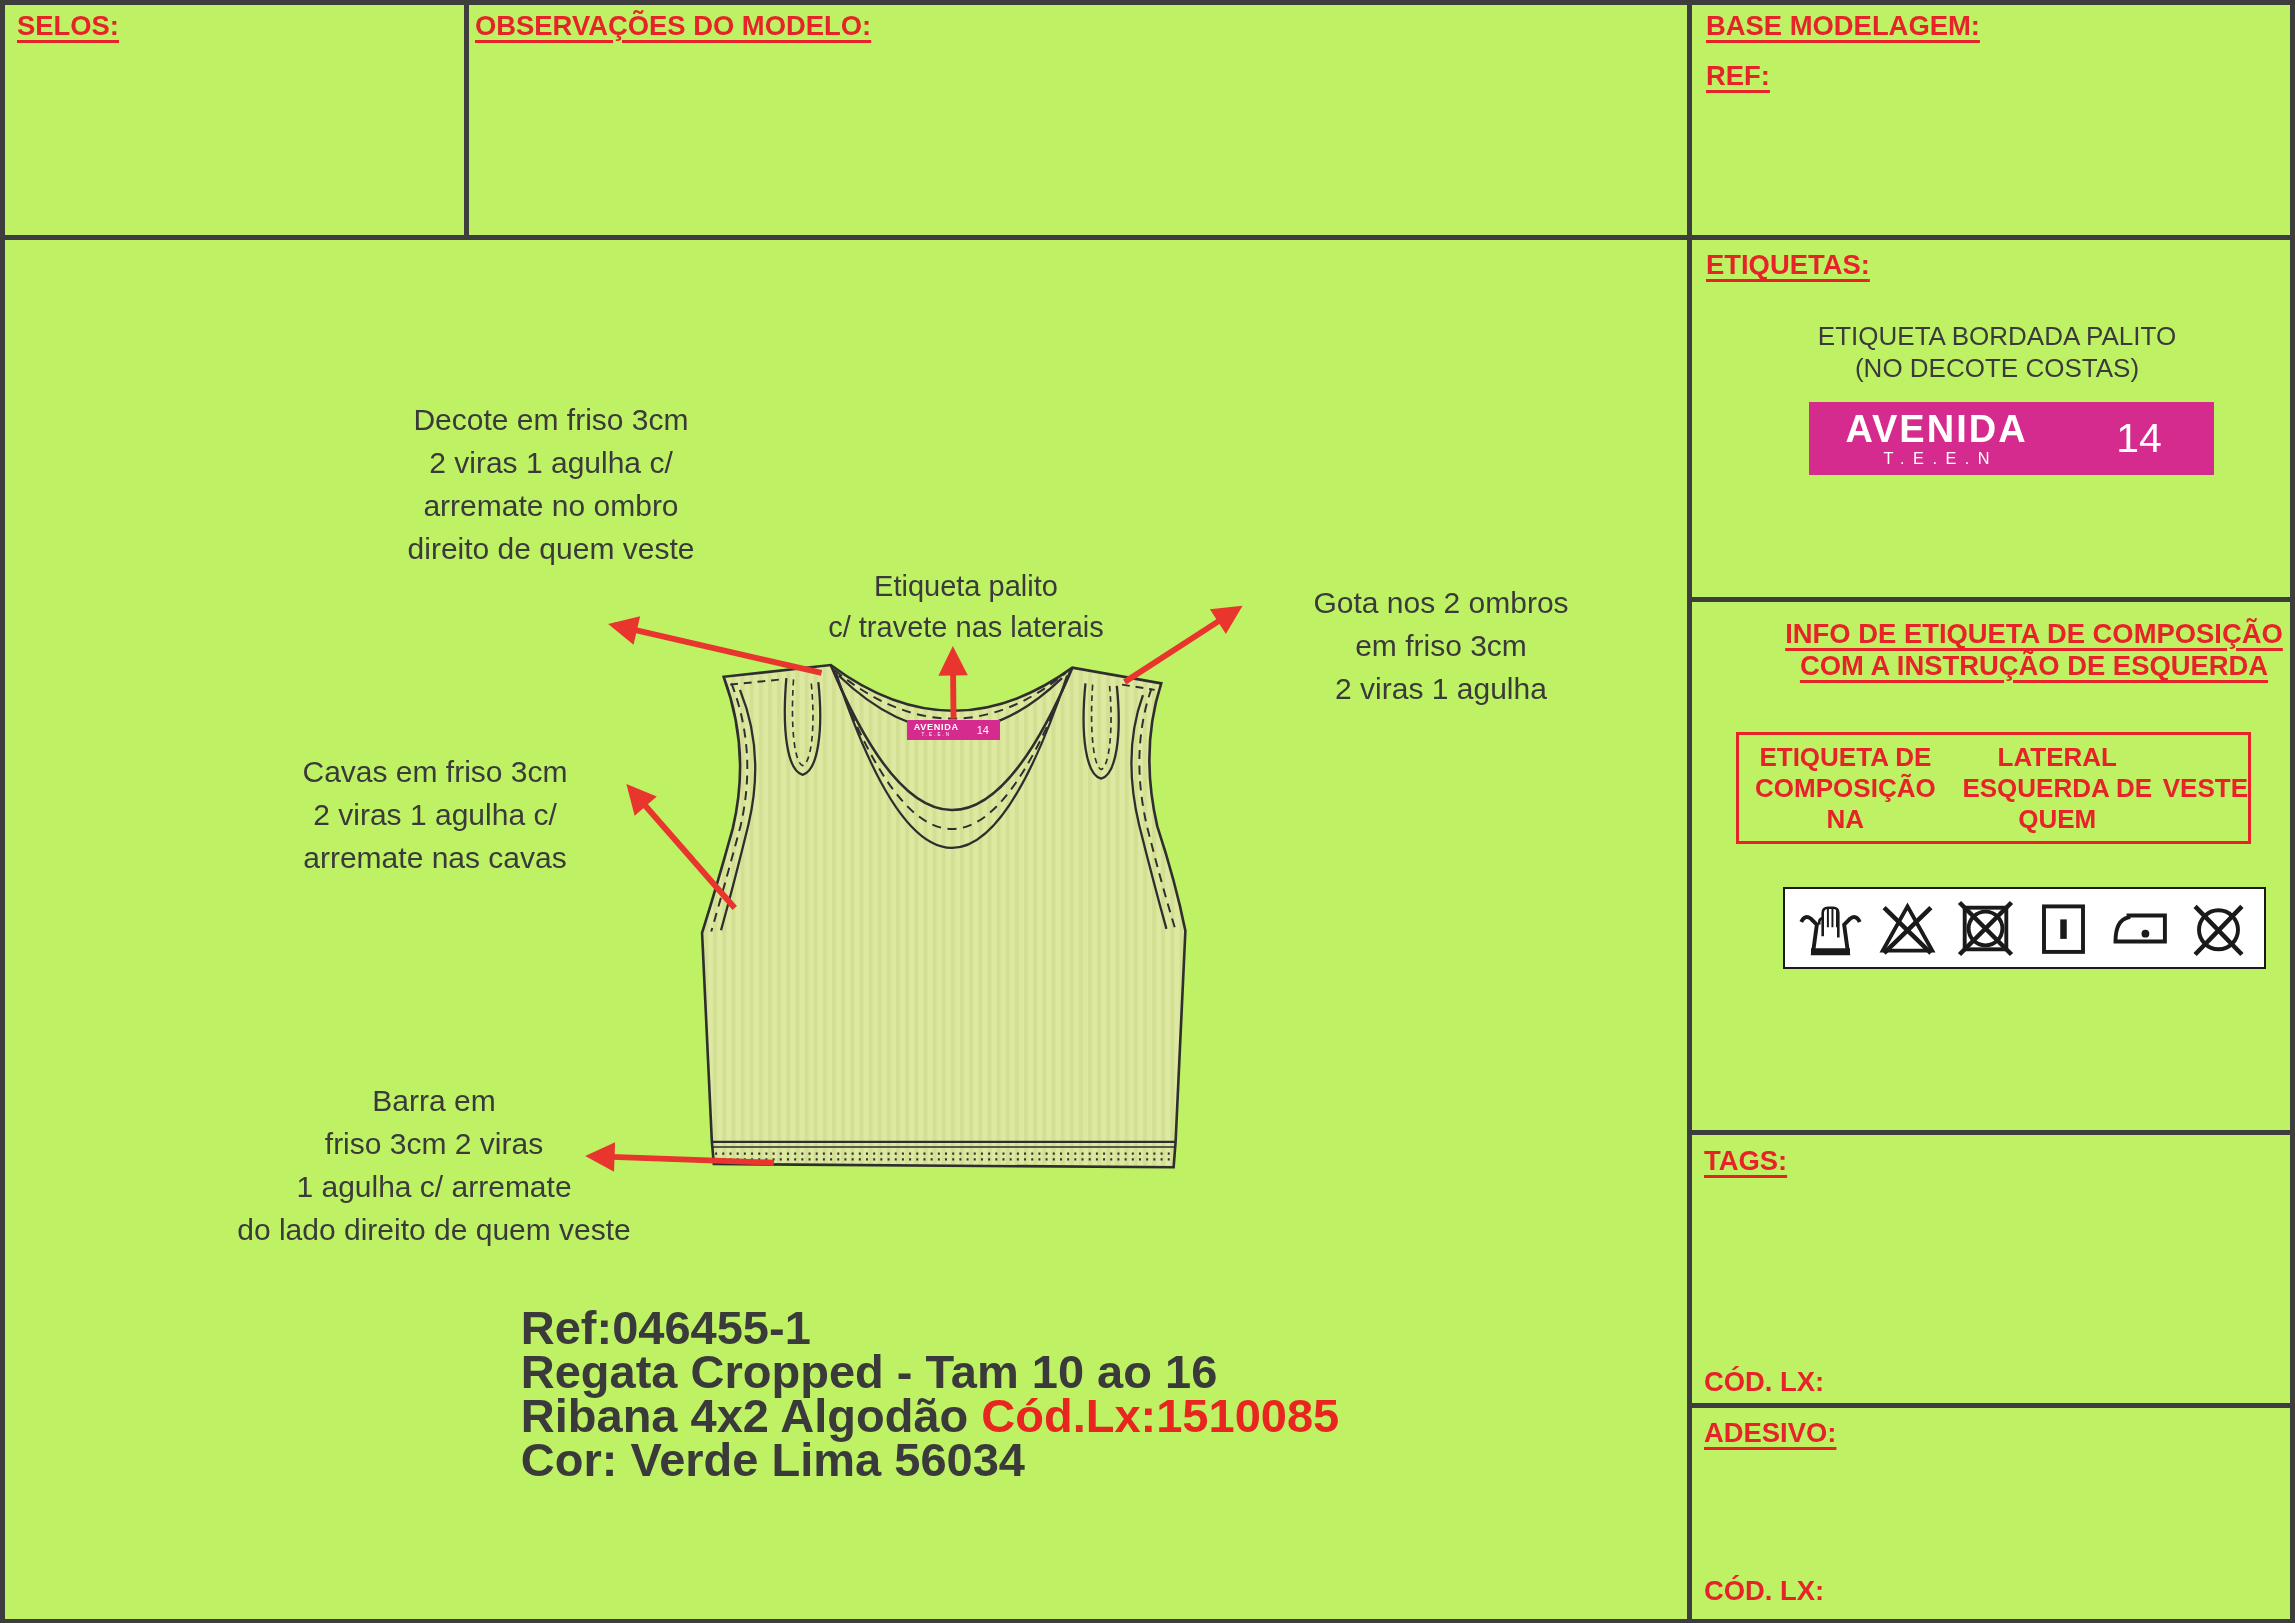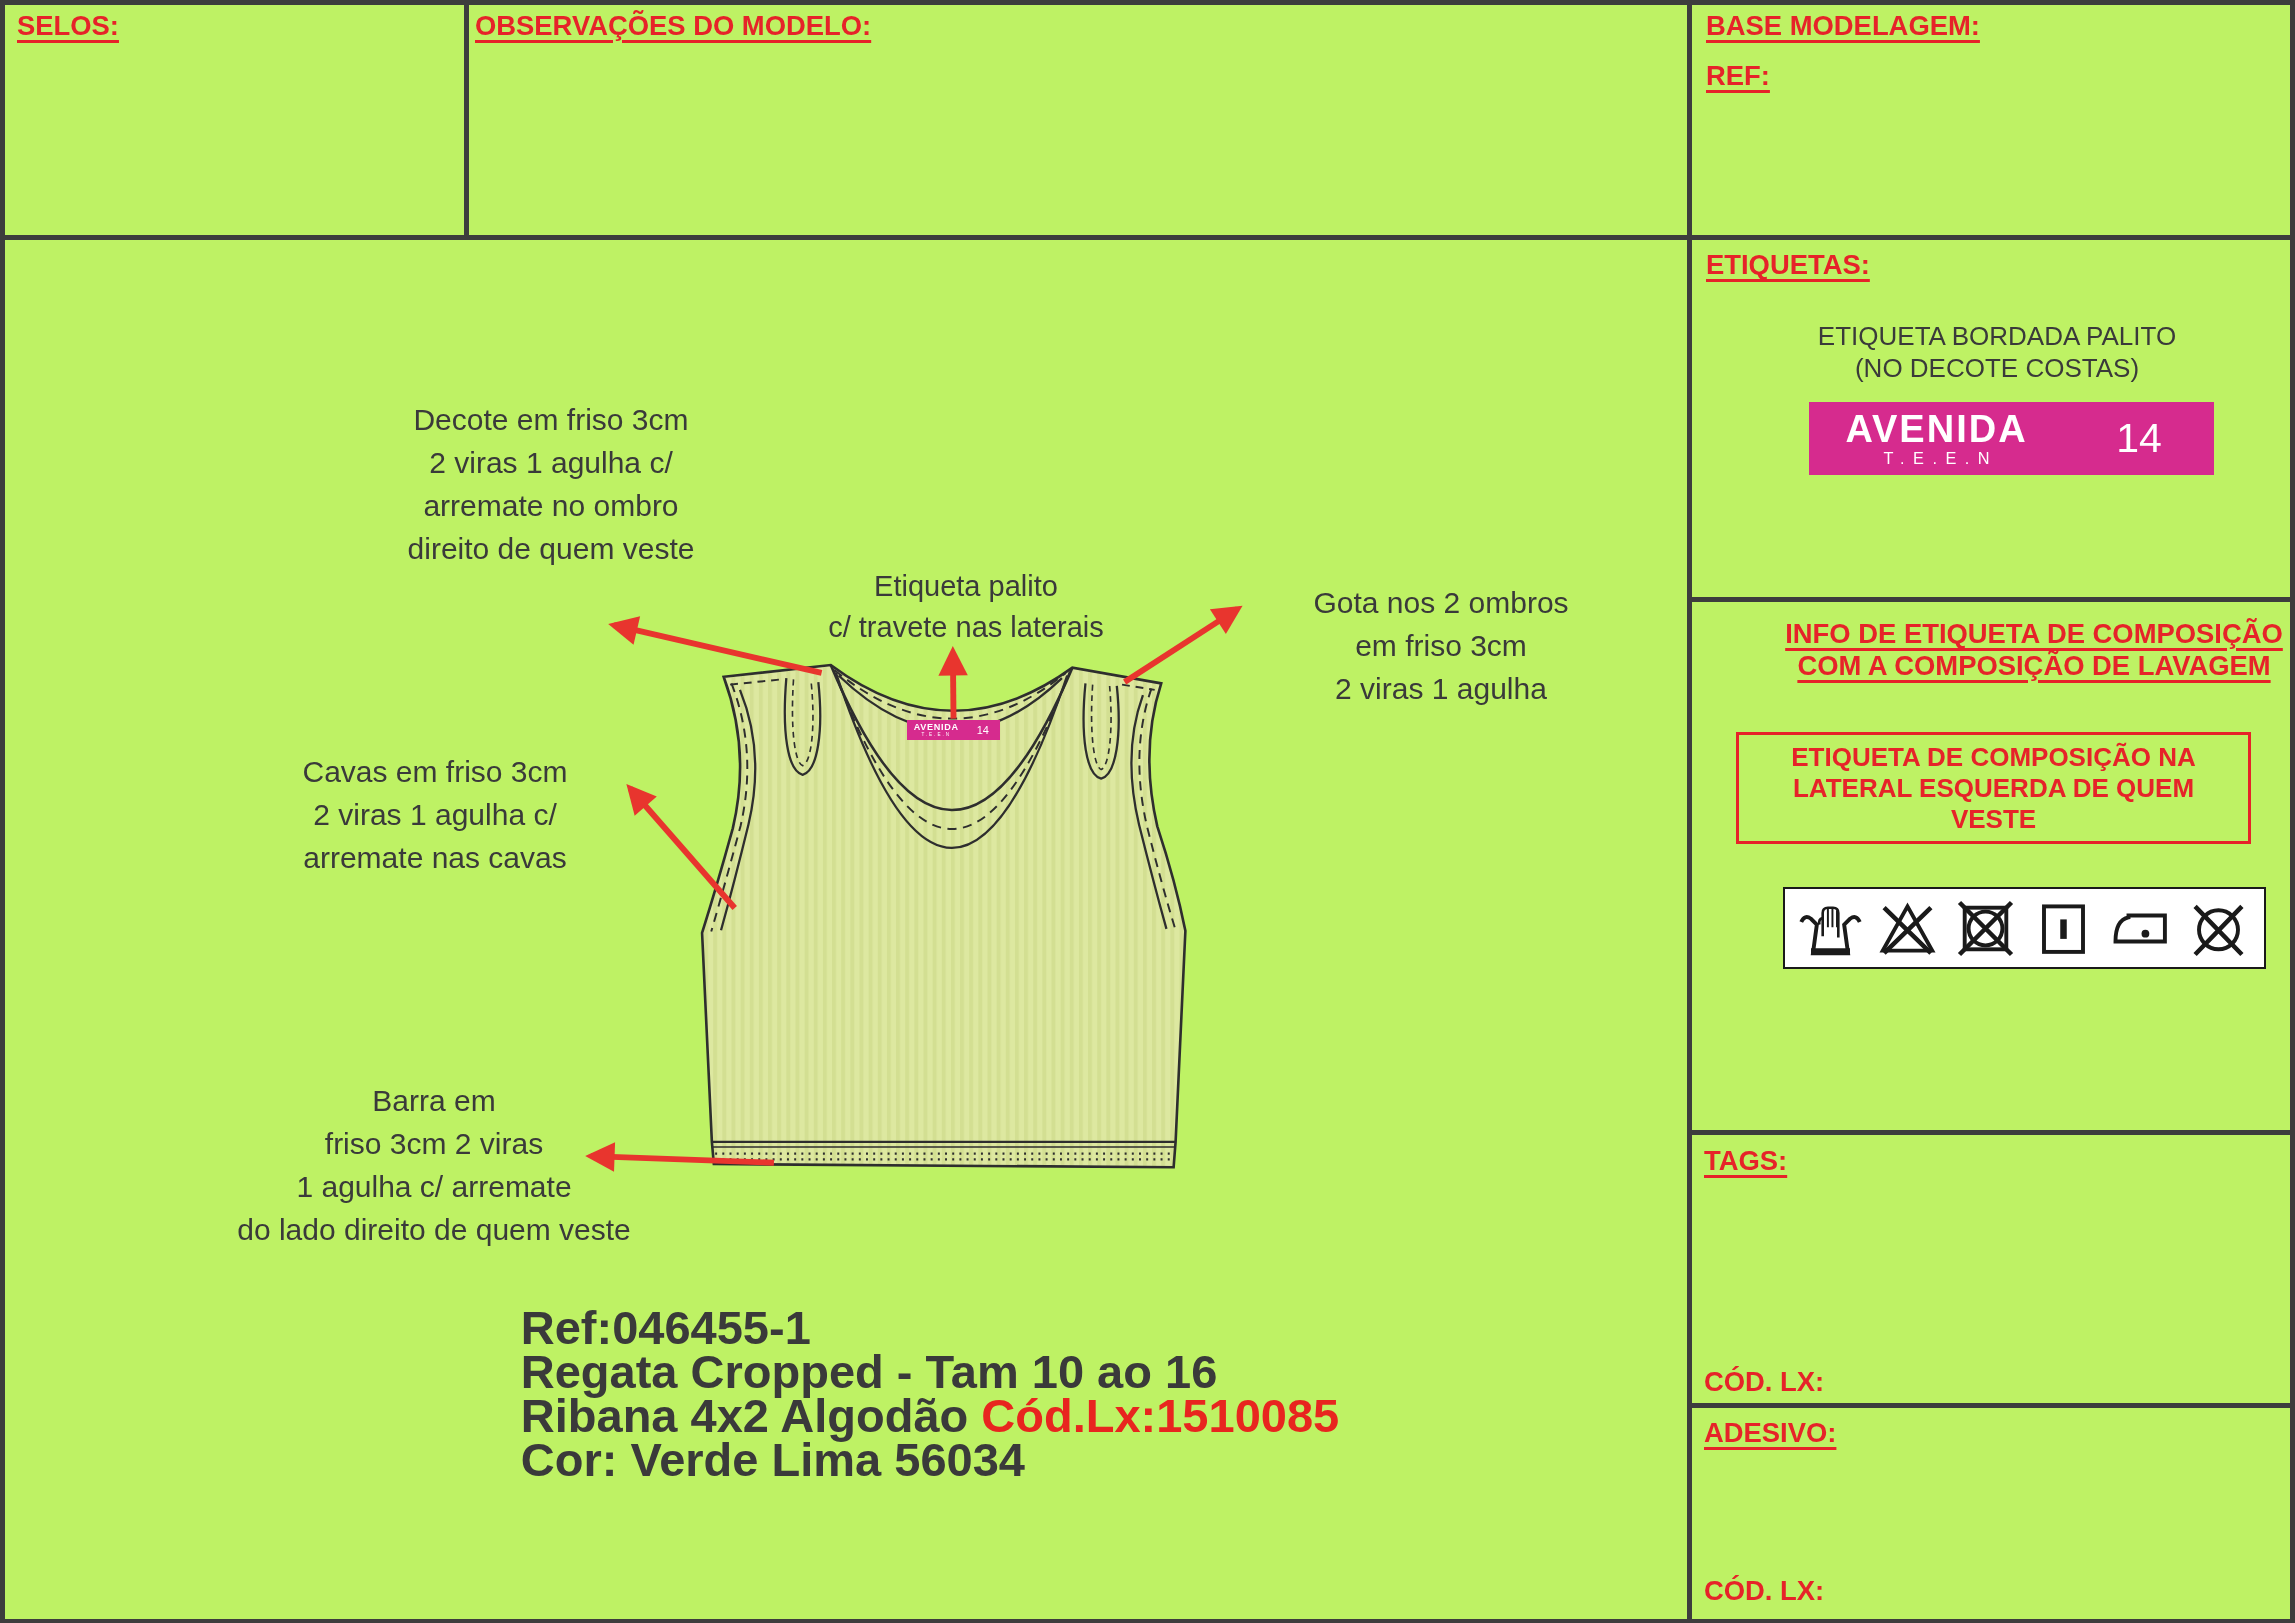--- a/index.html
+++ b/index.html
@@ -65,21 +65,21 @@
     text-underline-offset:5.2px;
     white-space:nowrap;
     text-align:center;
     margin-left:43px;
   }
   .comp-box{
     position:absolute;
     left:1736px;top:732px;width:515px;height:112px;
     border:3.9px solid #e62329;
     box-sizing:border-box;
-    display:flex;flex-direction:column;justify-content:center;align-items:center;
+    display:flex;flex-direction:row;justify-content:center;align-items:center;
     color:#e62329;font-weight:bold;font-size:26px;line-height:31px;text-align:center;
   }
   .brand-swatch{
     position:absolute;
     left:1809px;top:402px;width:405px;height:73px;
     background:#d62b8e;
     display:flex;align-items:center;
   }
   .brand-left{flex:1.7;display:flex;flex-direction:column;align-items:center;justify-content:center;color:#ffffff;}
   .brand-name{font-weight:bold;font-size:38px;line-height:38px;letter-spacing:2px;}
@@ -129,21 +129,21 @@
   <div class="note-line" style="left:1997px;top:353px;">(NO DECOTE COSTAS)</div>
   <div class="brand-swatch">
     <div class="brand-left">
       <div class="brand-name">AVENIDA</div>
       <div class="brand-sub">T.E.E.N</div>
     </div>
     <div class="brand-size">14</div>
   </div>
 
   <div class="info-title" style="left:1991px;top:617px;">INFO DE ETIQUETA DE COMPOSIÇÃO</div>
-  <div class="info-title" style="left:1991px;top:649px;">COM A COMPOSIÇÃO DE LAVAGEM</div>
+  <div class="info-title" style="left:1991px;top:649px;">COM A INSTRUÇÃO DE ESQUERDA</div>
   <div class="comp-box">
     <div>ETIQUETA DE COMPOSIÇÃO NA</div>
     <div>LATERAL ESQUERDA DE QUEM</div>
     <div>VESTE</div>
   </div>
 
   <div class="care-box">
     <span>
       <svg width="65" height="65" viewBox="0 0 100 100" fill="none" stroke="#1a1a1a" stroke-width="6">
         <path d="M5,40 q5,-12 15,-5 L29,44 L23,88 L77,88 L71,44 L80,35 q10,-7 15,5"></path>

